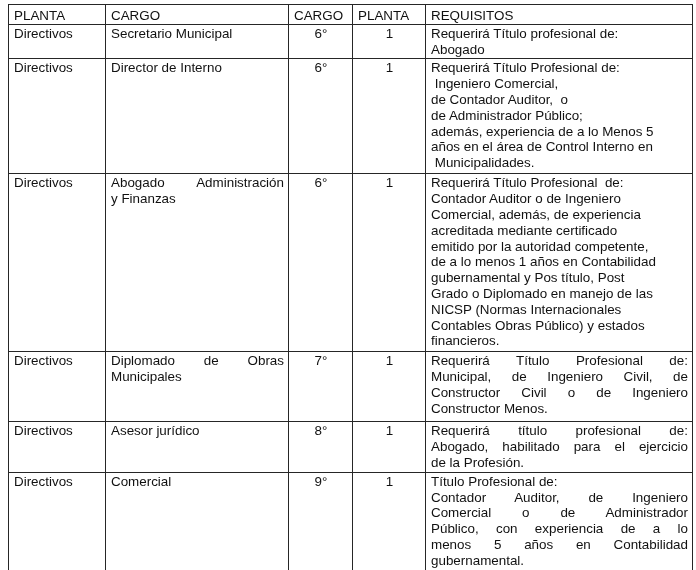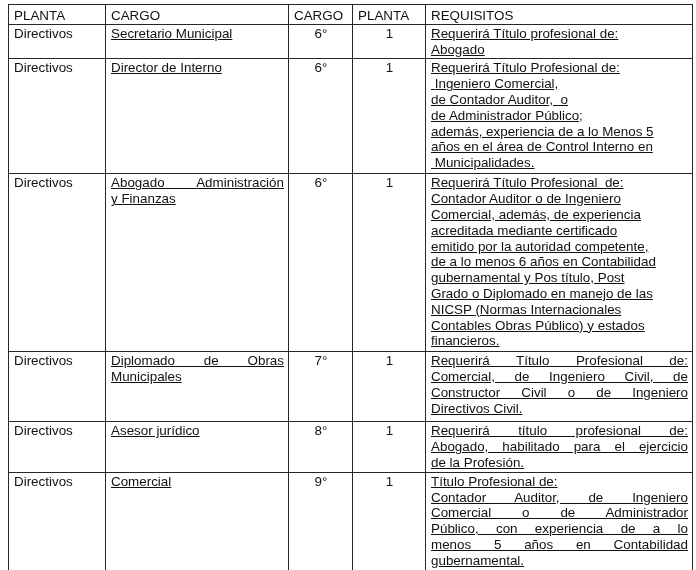--- a/index.html
+++ b/index.html
@@ -29,21 +29,21 @@
   thead tr{height:18px;}
   th{padding-top:3px;padding-bottom:0;}
   tr.r0{height:34px}
   tr.r1{height:115px}
   tr.r2{height:178px}
   tr.r3{height:70px}
   tr.r4{height:48px}
   tr.r5{height:95px}
   tr.r6{height:9px}
   td.grado,td.cargos{text-align:center;}
-  .ln{white-space:pre-wrap;text-decoration:underline;}
+  .ln{white-space:pre-wrap;}
   .ln.j{text-align:justify;text-align-last:justify;}
   tr.clipped td{color:#9a9a9a;padding-top:4px;}
 </style>
 </head>
 <body>
 
 <div class="page">
   <table class="staffing">
     <colgroup>
       <col class="c0">
@@ -98,41 +98,41 @@
             <div class="ln">y Finanzas</div>
           </td>
           <td class="grado">6°</td>
           <td class="cargos">1</td>
           <td class="requisitos">
             <div class="ln">Requerirá Título Profesional  de:</div>
             <div class="ln">Contador Auditor o de Ingeniero</div>
             <div class="ln">Comercial, además, de experiencia</div>
             <div class="ln">acreditada mediante certificado</div>
             <div class="ln">emitido por la autoridad competente,</div>
-            <div class="ln">de a lo menos 6 años en Contabilidad</div>
+            <div class="ln">de a lo menos 1 años en Contabilidad</div>
             <div class="ln">gubernamental y Pos título, Post</div>
             <div class="ln">Grado o Diplomado en manejo de las</div>
             <div class="ln">NICSP (Normas Internacionales</div>
             <div class="ln">Contables Obras Público) y estados</div>
             <div class="ln">financieros.</div>
           </td>
         </tr>
         <tr class="r3">
           <td class="planta">Directivos</td>
           <td class="cargo">
             <div class="ln j">Diplomado de Obras</div>
             <div class="ln">Municipales</div>
           </td>
           <td class="grado">7°</td>
           <td class="cargos">1</td>
           <td class="requisitos">
             <div class="ln j">Requerirá Título Profesional de:</div>
-            <div class="ln j">Comercial, de Ingeniero Civil, de</div>
+            <div class="ln j">Municipal, de Ingeniero Civil, de</div>
             <div class="ln j">Constructor Civil o de Ingeniero</div>
-            <div class="ln">Directivos Civil.</div>
+            <div class="ln">Constructor Menos.</div>
           </td>
         </tr>
         <tr class="r4">
           <td class="planta">Directivos</td>
           <td class="cargo">
             <div class="ln">Asesor jurídico</div>
           </td>
           <td class="grado">8°</td>
           <td class="cargos">1</td>
           <td class="requisitos">

